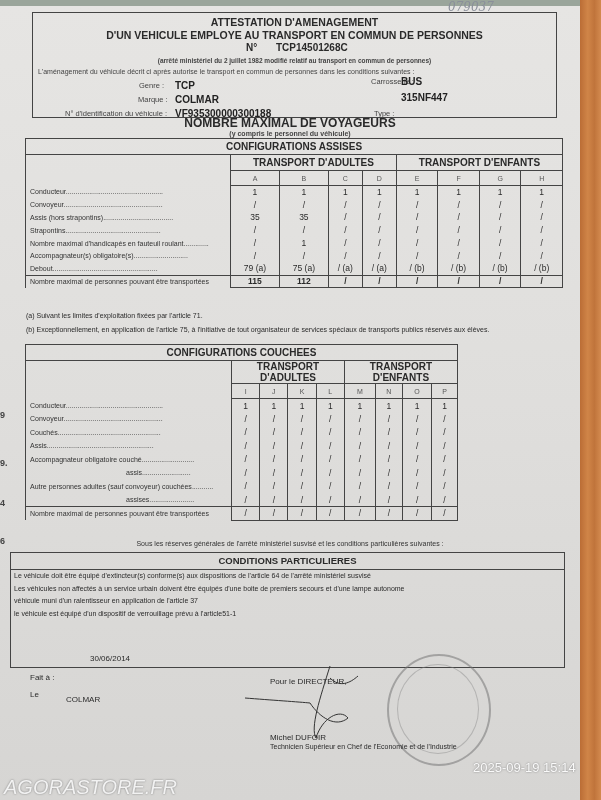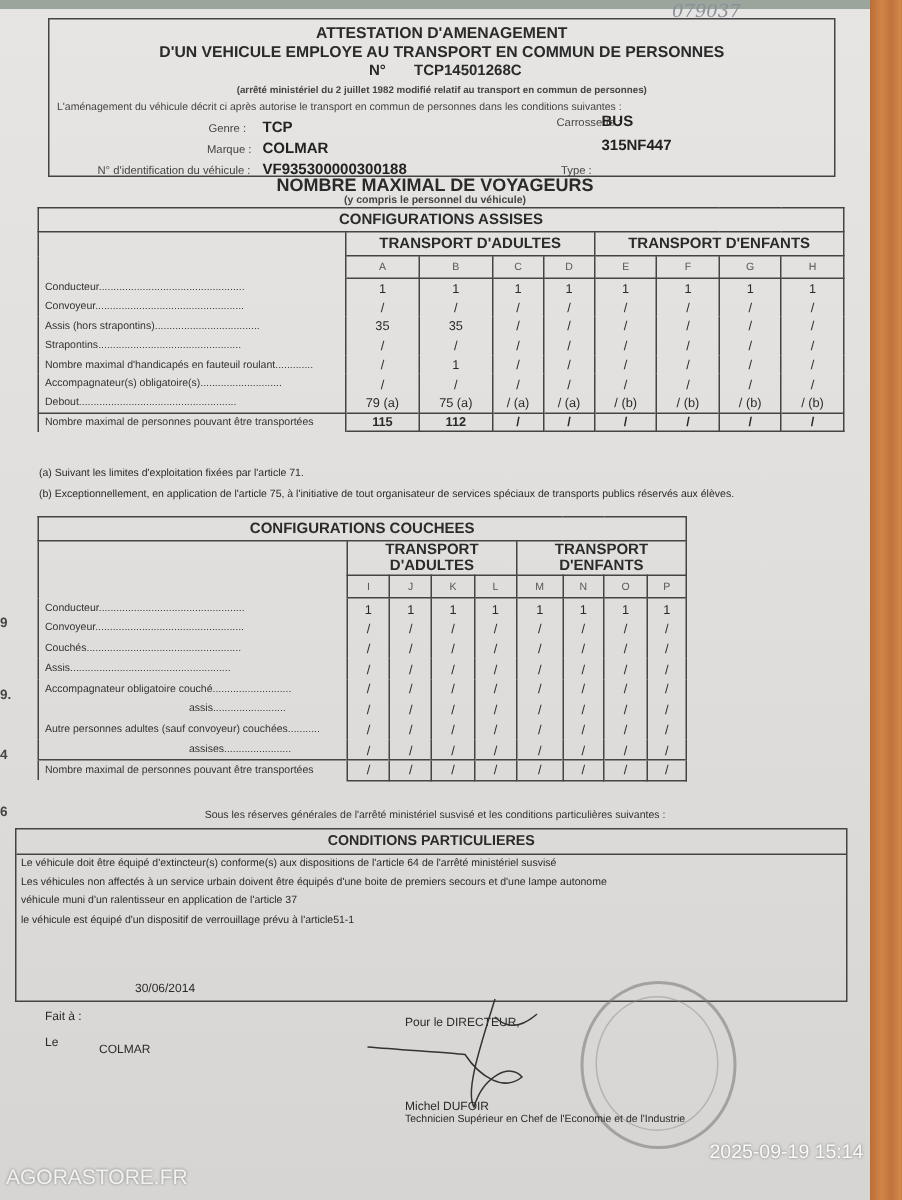--- a/index.html
+++ b/index.html
@@ -27,21 +27,21 @@
   table { border-collapse:collapse; position:absolute; }
   td, th { border:1px solid #444; padding:0; font-size:8px; }
   .sec th { font-size:10px; font-weight:bold; height:15px; }
   .col th { font-size:7px; font-weight:normal; color:#555; height:14px; }
   .rowlbl { border-top:none; border-bottom:none; text-align:left; padding-left:4px; font-size:7px; color:#333; }
   .cell { text-align:center; border-top:none; border-bottom:none; font-size:8.5px; }
   .dots { letter-spacing:0px; }
   .note { font-size:7px; }
   .side { position:absolute; left:0; font-size:9px; font-weight:bold; color:#444; }
   .cond { font-size:7px; line-height:12.5px; padding-left:3px; }
-  .wm { position:absolute; left:4px; top:776px; font-size:14px; color:#f2f2f2; text-shadow:0 0 2px #777; }
+  .wm { position:absolute; left:4px; top:776px; font-size:20px; color:#f2f2f2; text-shadow:0 0 2px #777;font-style:italic; }
   .ts { position:absolute; left:473px; top:760px; font-size:13px; color:#fafafa; text-shadow:0 0 2px #777; }
   .stamp { position:absolute; left:387px; top:648px; width:100px; height:108px; border-radius:50%;
            border:2px solid #777; opacity:.55; }
   .stamp2 { position:absolute; left:397px; top:658px; width:80px; height:88px; border-radius:50%;
             border:1px solid #888; opacity:.45; }
 </style>
 </head>
 <body>
 
 <div class="wood"></div>

